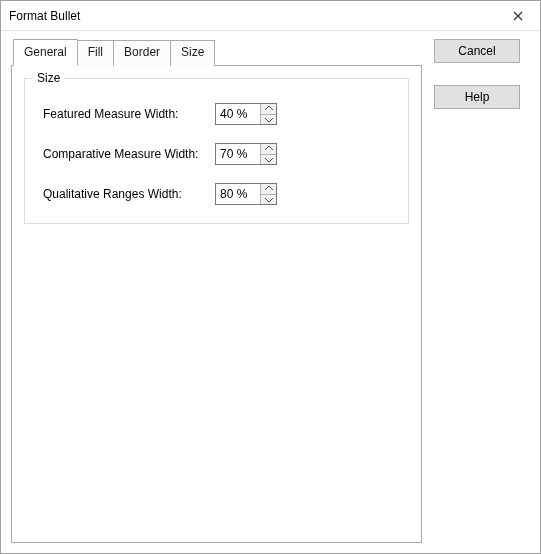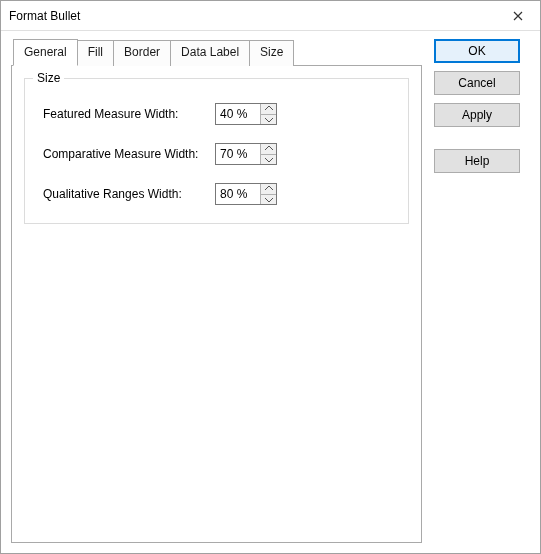--- a/index.html
+++ b/index.html
@@ -188,21 +188,20 @@
     </div>
   </div>
 
   <div class="body">
     <div class="main-col">
 
       <div class="tabstrip">
         <div class="tab active"><span>General</span></div>
         <div class="tab"><span>Fill</span></div>
         <div class="tab"><span>Border</span></div>
-        <div class="tab"><span>Data Label</span></div>
         <div class="tab"><span>Size</span></div>
       </div>
 
       <div class="tabpanel">
         <div class="groupbox">
           <div class="groupbox-title">Size</div>
 
           <div class="field-row">
             <span class="field-label">Featured Measure Width:</span>
             <div class="spinner">
@@ -270,20 +269,18 @@
                   </div>
               </div>
             </div>
           </div>
 
         </div>
       </div>
     </div>
 
     <div class="side-col">
-      <button class="btn primary">OK</button>
       <button class="btn">Cancel</button>
-      <button class="btn">Apply</button>
       <div class="btn-gap"></div>
       <button class="btn">Help</button>
     </div>
   </div>
 </div>
 
 </body></html>

